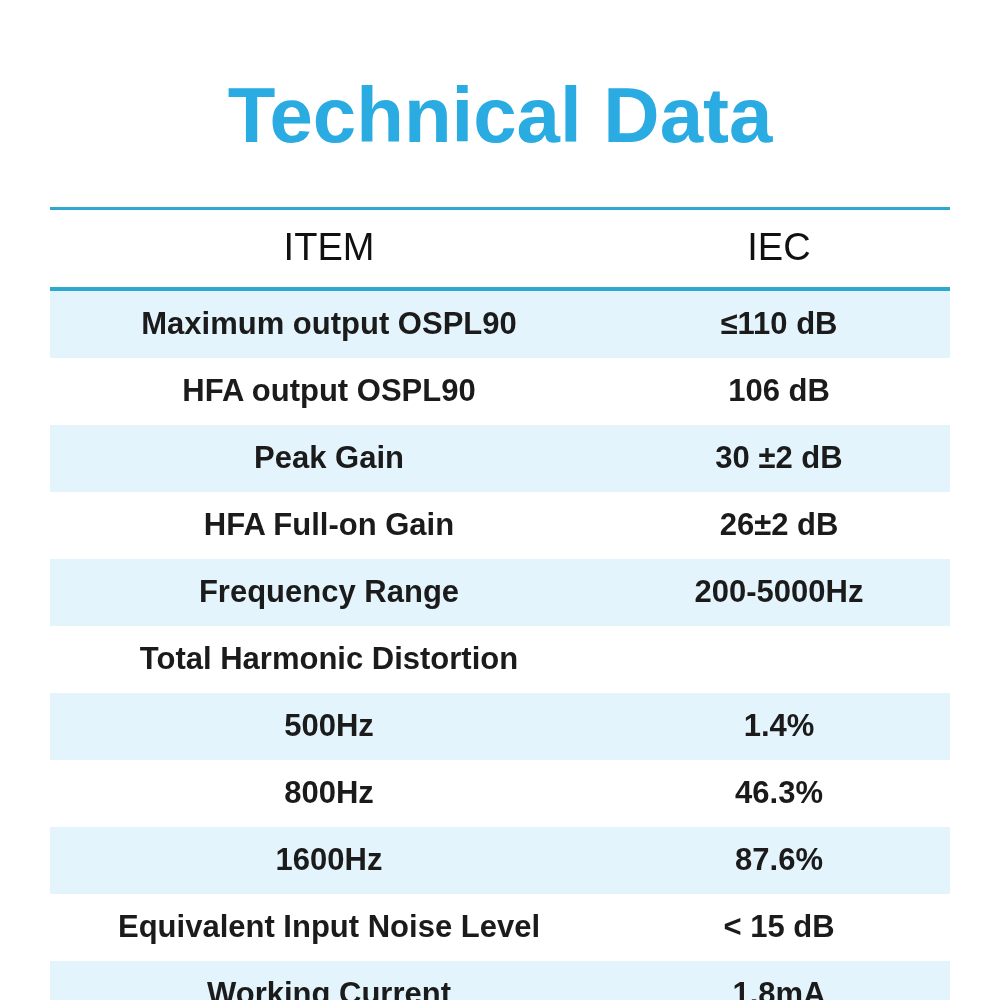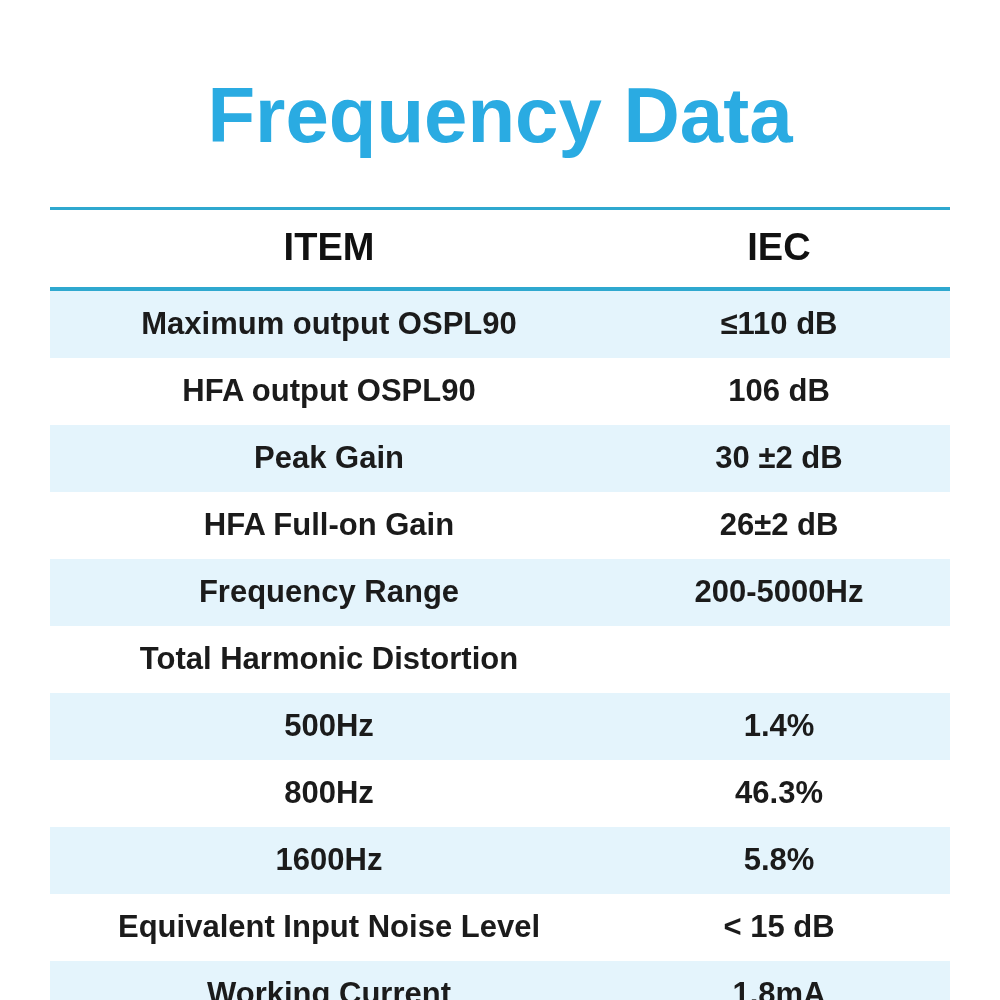--- a/index.html
+++ b/index.html
@@ -48,21 +48,21 @@
     margin: 0 auto;
     border-collapse: collapse;
     table-layout: fixed;
   }
 
   .table col.col-item { width: 62%; }
   .table col.col-value { width: 38%; }
 
   .table thead th {
     font-size: 38px;
-    font-weight: 700;
+    font-weight: 400;
     color: #111111;
     padding: 16px 0 18px 0;
     text-align: center;
     border: 0;
     background: #ffffff;
   }
 
   .head-rule-cell {
     padding: 0;
     height: 4px;
@@ -95,21 +95,21 @@
   td.value {
     text-align: center;
     padding-right: 82px;
   }
 </style>
 </head>
 <body>
 
 <div class="sheet">
 
-  <h1 class="title">Frequency Data</h1>
+  <h1 class="title">Technical Data</h1>
 
   <div class="title-rule"></div>
 
   <table class="table">
     <colgroup>
       <col class="col-item">
       <col class="col-value">
     </colgroup>
     <thead>
       <tr>
@@ -148,21 +148,21 @@
         <tr class="stripe">
           <td class="item">500Hz</td>
           <td class="value">1.4%</td>
         </tr>
         <tr class="plain">
           <td class="item">800Hz</td>
           <td class="value">46.3%</td>
         </tr>
         <tr class="stripe">
           <td class="item">1600Hz</td>
-          <td class="value">5.8%</td>
+          <td class="value">87.6%</td>
         </tr>
         <tr class="plain">
           <td class="item">Equivalent Input Noise Level</td>
           <td class="value">&lt; 15 dB</td>
         </tr>
         <tr class="stripe">
           <td class="item">Working Current</td>
           <td class="value">1.8mA</td>
         </tr>
       </tbody>

